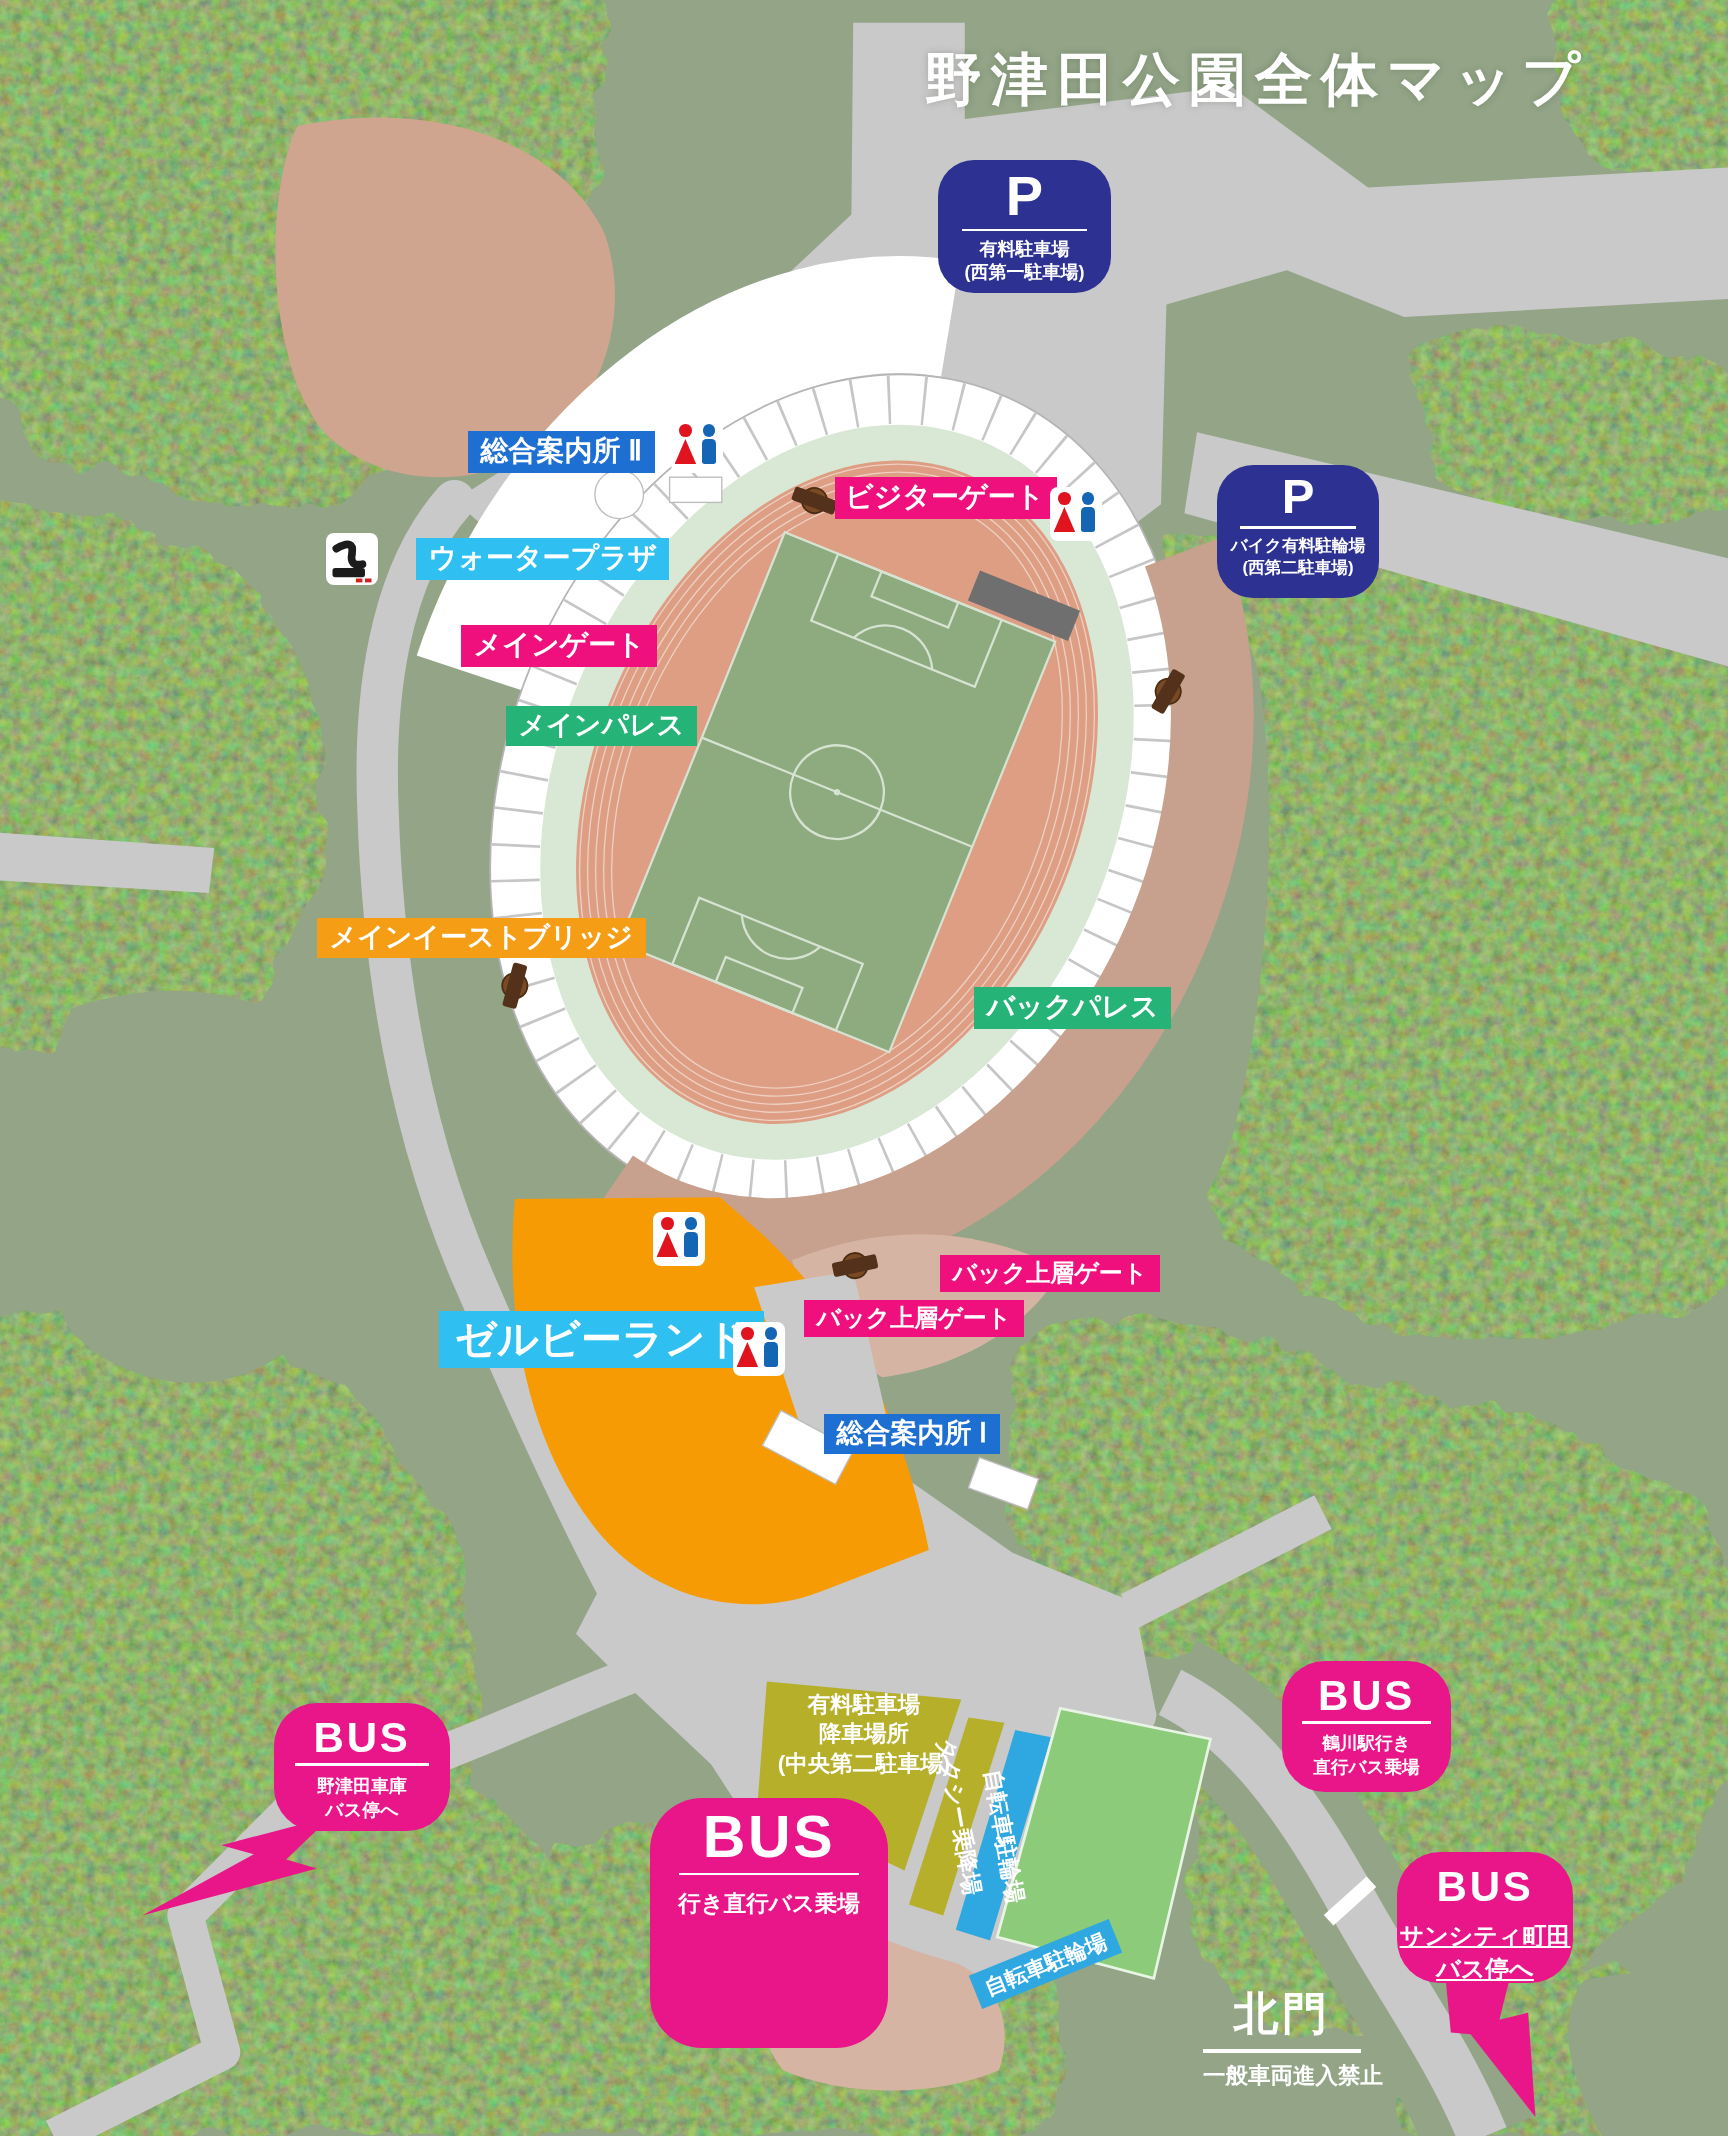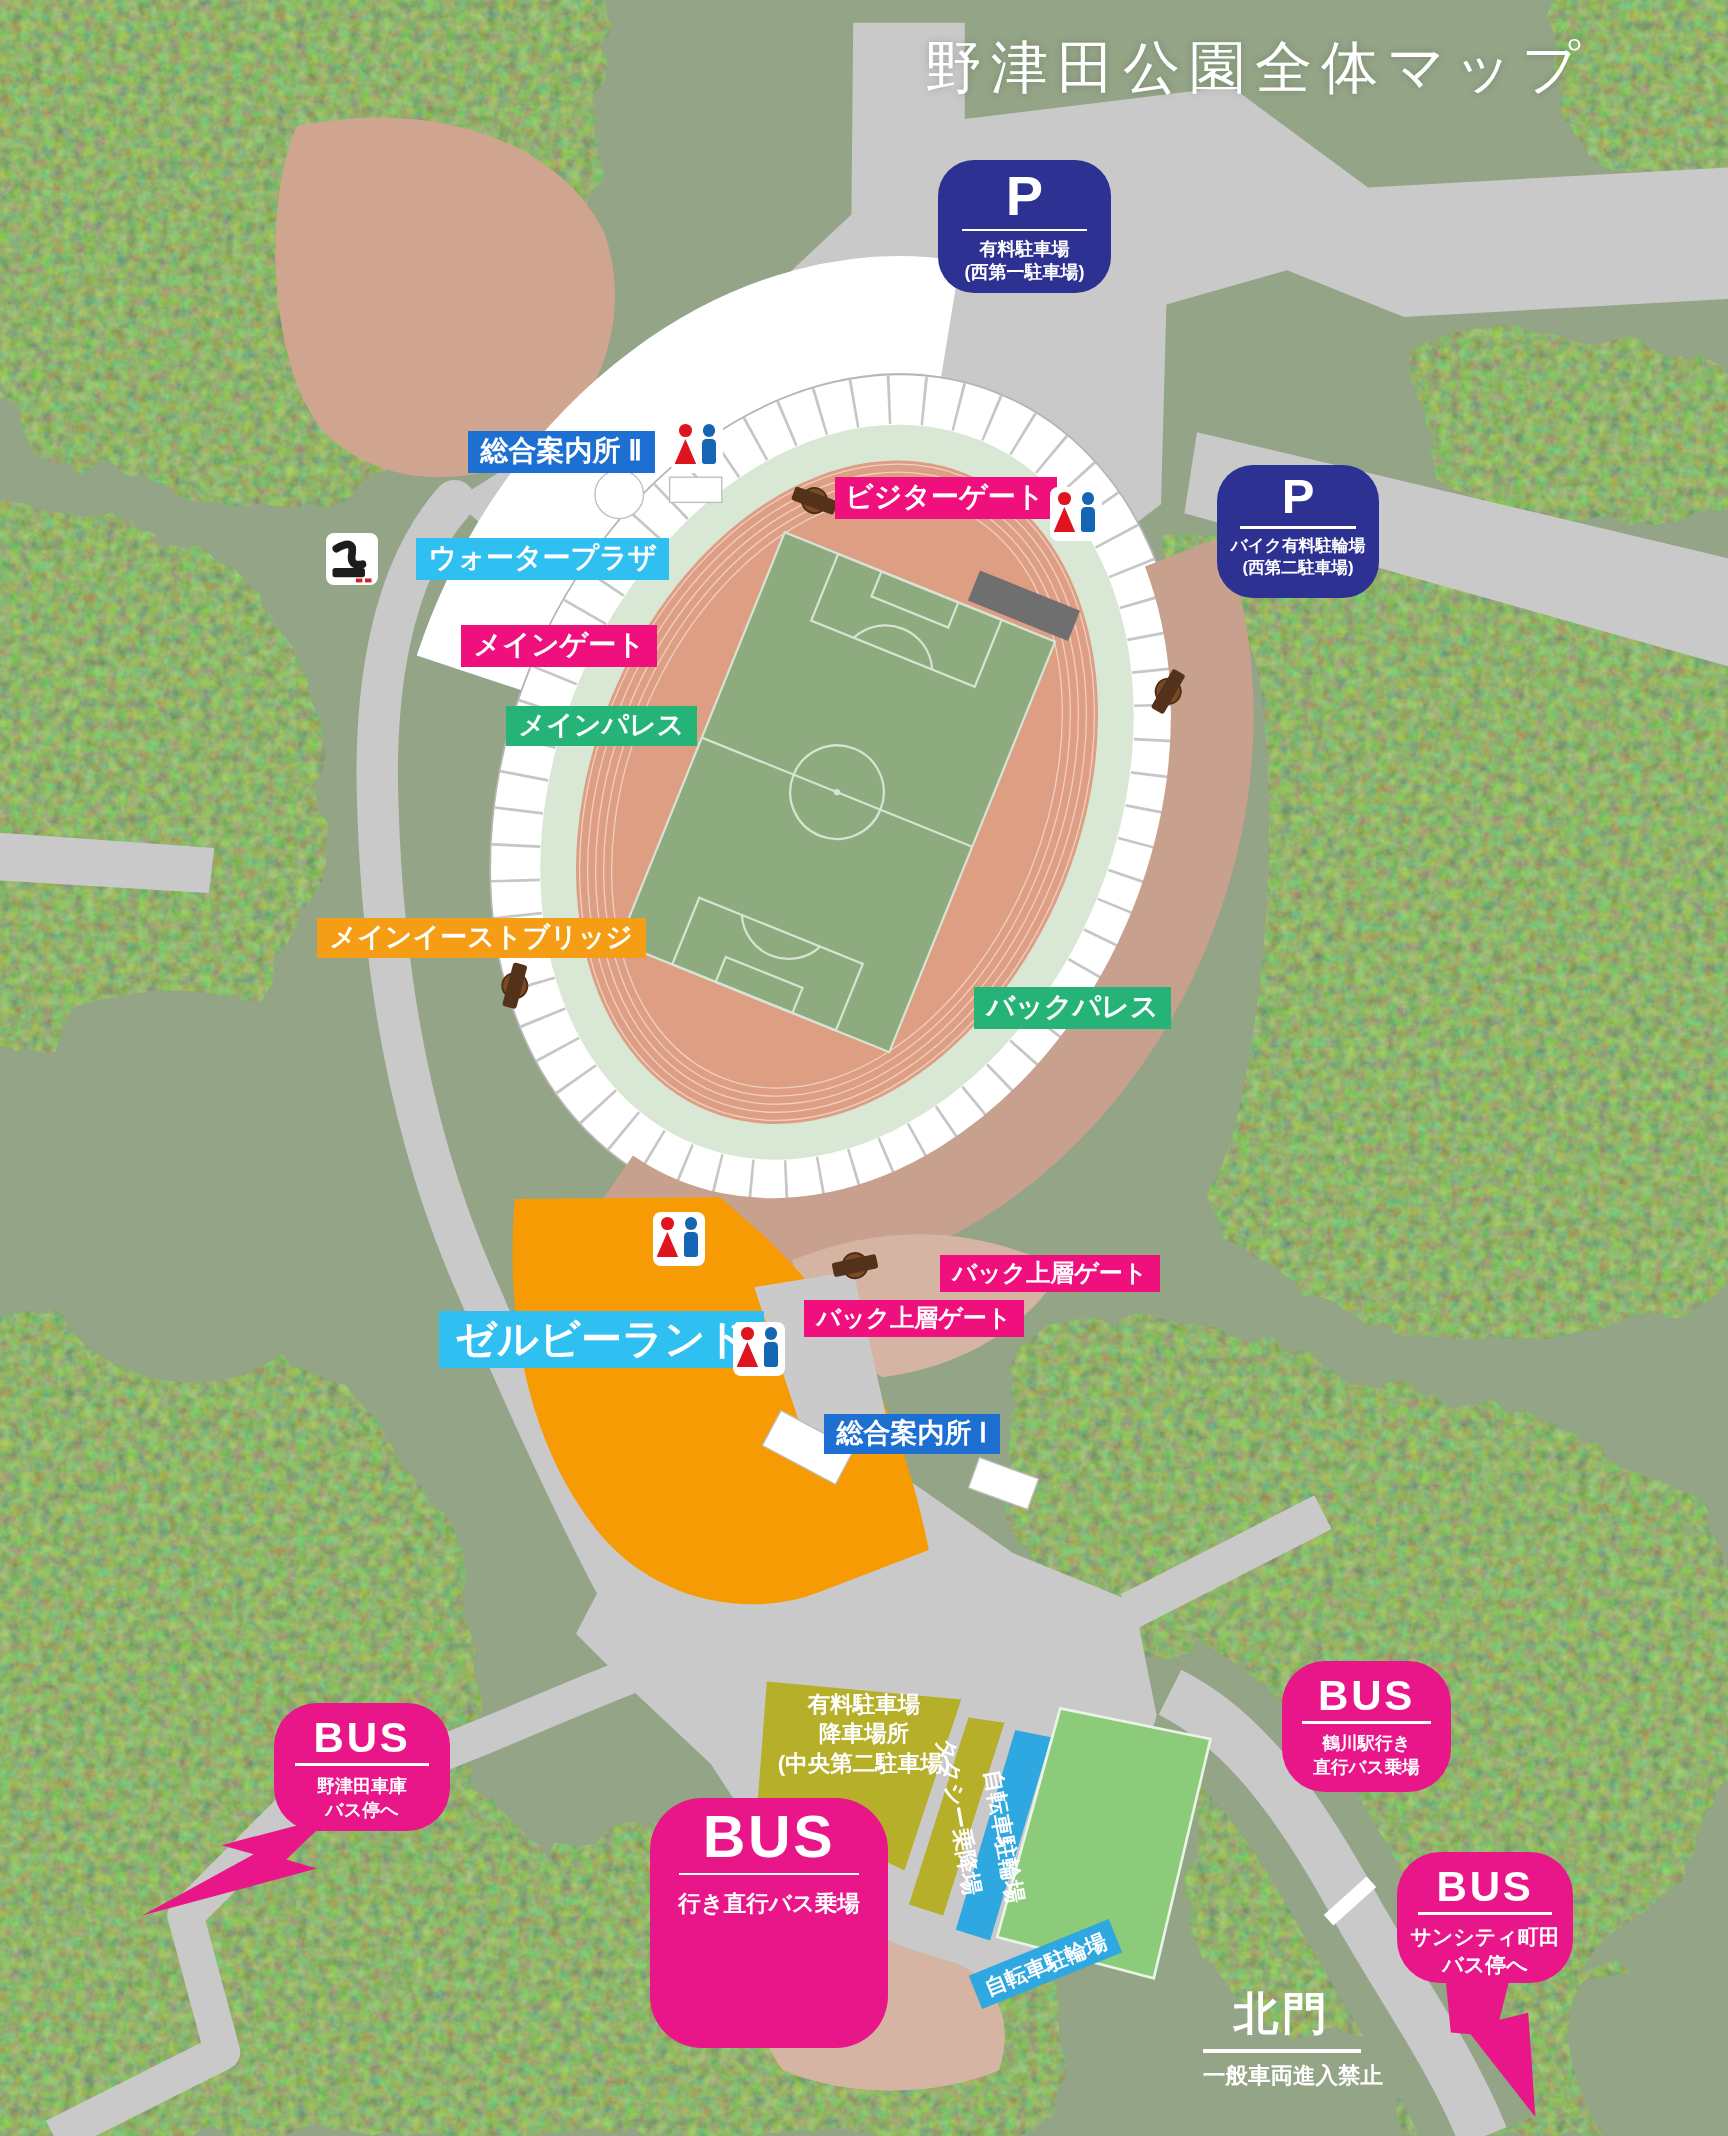--- a/index.html
+++ b/index.html
@@ -7,21 +7,21 @@
        font-family:"Liberation Sans",sans-serif;}
   #bg{position:absolute;left:0;top:0;}
   .lbl{position:absolute;color:#fff;font-weight:bold;white-space:nowrap;
        padding:5.4px 12.6px;font-size:28px;line-height:1.1;}
   .pink{background:#f0107d;}
   .cyan{background:#2fc0f1;}
   .blue{background:#1e6fd2;}
   .green{background:#25b377;}
   .orange{background:#f49d15;}
   .naked{background:transparent;padding:0;}
-  #title{left:925px;top:36px;font-size:57px;font-weight:400;letter-spacing:9px;
+  #title{left:925px;top:48px;font-size:57px;font-weight:700;letter-spacing:9px;
          color:#fff;text-shadow:0 0 7.2px rgba(40,60,30,.25);}
   
   .pbadge{position:absolute;background:#2c3192;border-radius:36px;color:#fff;
           display:flex;flex-direction:column;align-items:center;text-align:center;}
   .pletter{font-size:56px;font-weight:900;margin-top:5.4px;line-height:1.1;}
   .pline{width:72%;height:2.7px;background:#fff;margin:1.8px 0 6.3px 0;}
   .psub{font-size:18px;font-weight:bold;line-height:1.3;}
   
   .bus{position:absolute;background:#e9168a;border-radius:43px;color:#fff;
        display:flex;flex-direction:column;align-items:center;text-align:center;}
@@ -260,21 +260,21 @@
   <div class="busline"></div>
   <div class="bussub" style="font-size:17.6px;">
     <div>鶴川駅行き</div>
     <div>直行バス乗場</div>
   </div>
 </div>
 
 <div class="bus" style="left:1397px;top:1852px;width:176px;height:131px;">
   <div class="busword">BUS</div>
   <div class="busline"></div>
-  <div class="bussub" style="font-size:21px;">
+  <div class="bussub" style="font-size:24px;text-decoration:underline;">
     <div>サンシティ町田</div>
     <div>バス停へ</div>
   </div>
 </div>
 
 <div class="bus" id="bus-main" style="left:650px;top:1798px;width:238px;height:250px;">
   <div class="busword">BUS</div>
   <div class="busline"></div>
   <div class="busfooter">行き直行バス乗場</div>
 </div>

